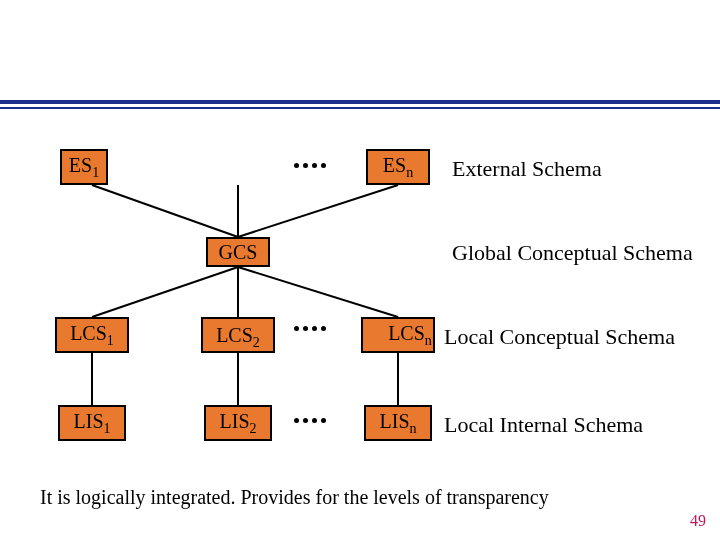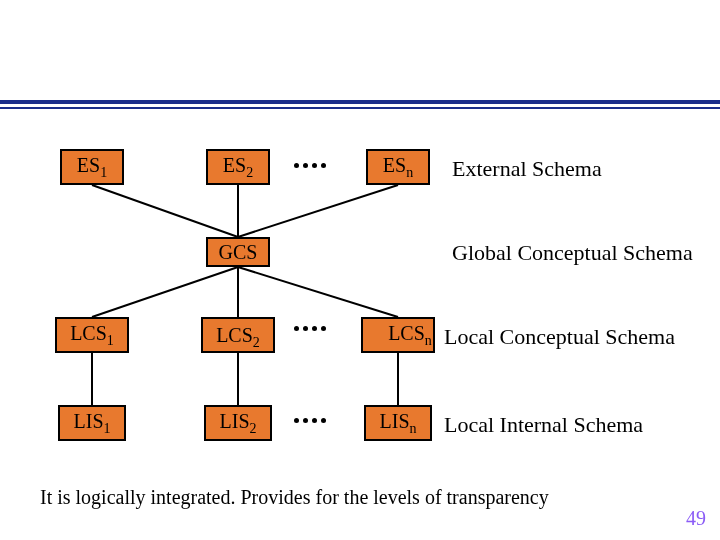--- a/index.html
+++ b/index.html
@@ -89,22 +89,22 @@
   .caption {
     position: absolute;
     left: 40px;
     top: 486px;
     font-size: 20px;
   }
   .pagenum {
     position: absolute;
     right: 14px;
     bottom: 10px;
-    font-size: 20px;
-    color: #8b5cf6;
+    font-size: 16px;
+    color: #be185d;
   }
 </style>
 </head>
 <body>
 <div class="slide">
 
   <div class="hr-thick"></div>
   <div class="hr-thin"></div>
 
   <svg class="canvas">
@@ -115,25 +115,22 @@
 
     <line x1="238" y1="267" x2="92" y2="317" stroke="#000" stroke-width="2"></line>
     <line x1="238" y1="267" x2="238" y2="317" stroke="#000" stroke-width="2"></line>
     <line x1="238" y1="267" x2="398" y2="317" stroke="#000" stroke-width="2"></line>
 
     <line x1="92" y1="353" x2="92" y2="405" stroke="#000" stroke-width="2"></line>
     <line x1="238" y1="353" x2="238" y2="405" stroke="#000" stroke-width="2"></line>
     <line x1="398" y1="353" x2="398" y2="405" stroke="#000" stroke-width="2"></line>
   </svg>
 
-  <div class="box" style="left:60px;  top:149px; width:64px; height:36px;">
+  <div class="box" style="left:60px;  top:149px; width:48px; height:36px;">
     <span class="box-label"><span>ES</span><sub>1</sub></span>
-  </div>
-  <div class="box" style="left:206px; top:149px; width:64px; height:36px;">
-    <span class="box-label"><span>ES</span><sub>2</sub></span>
   </div>
   <div class="ellipsis" style="left:290px; top:163px; width:40px;">
       <span></span>
       <span></span>
       <span></span>
       <span></span>
     </div>
   <div class="box" style="left:366px; top:149px; width:64px; height:36px;">
     <span class="box-label"><span>ES</span><sub>n</sub></span>
   </div>

